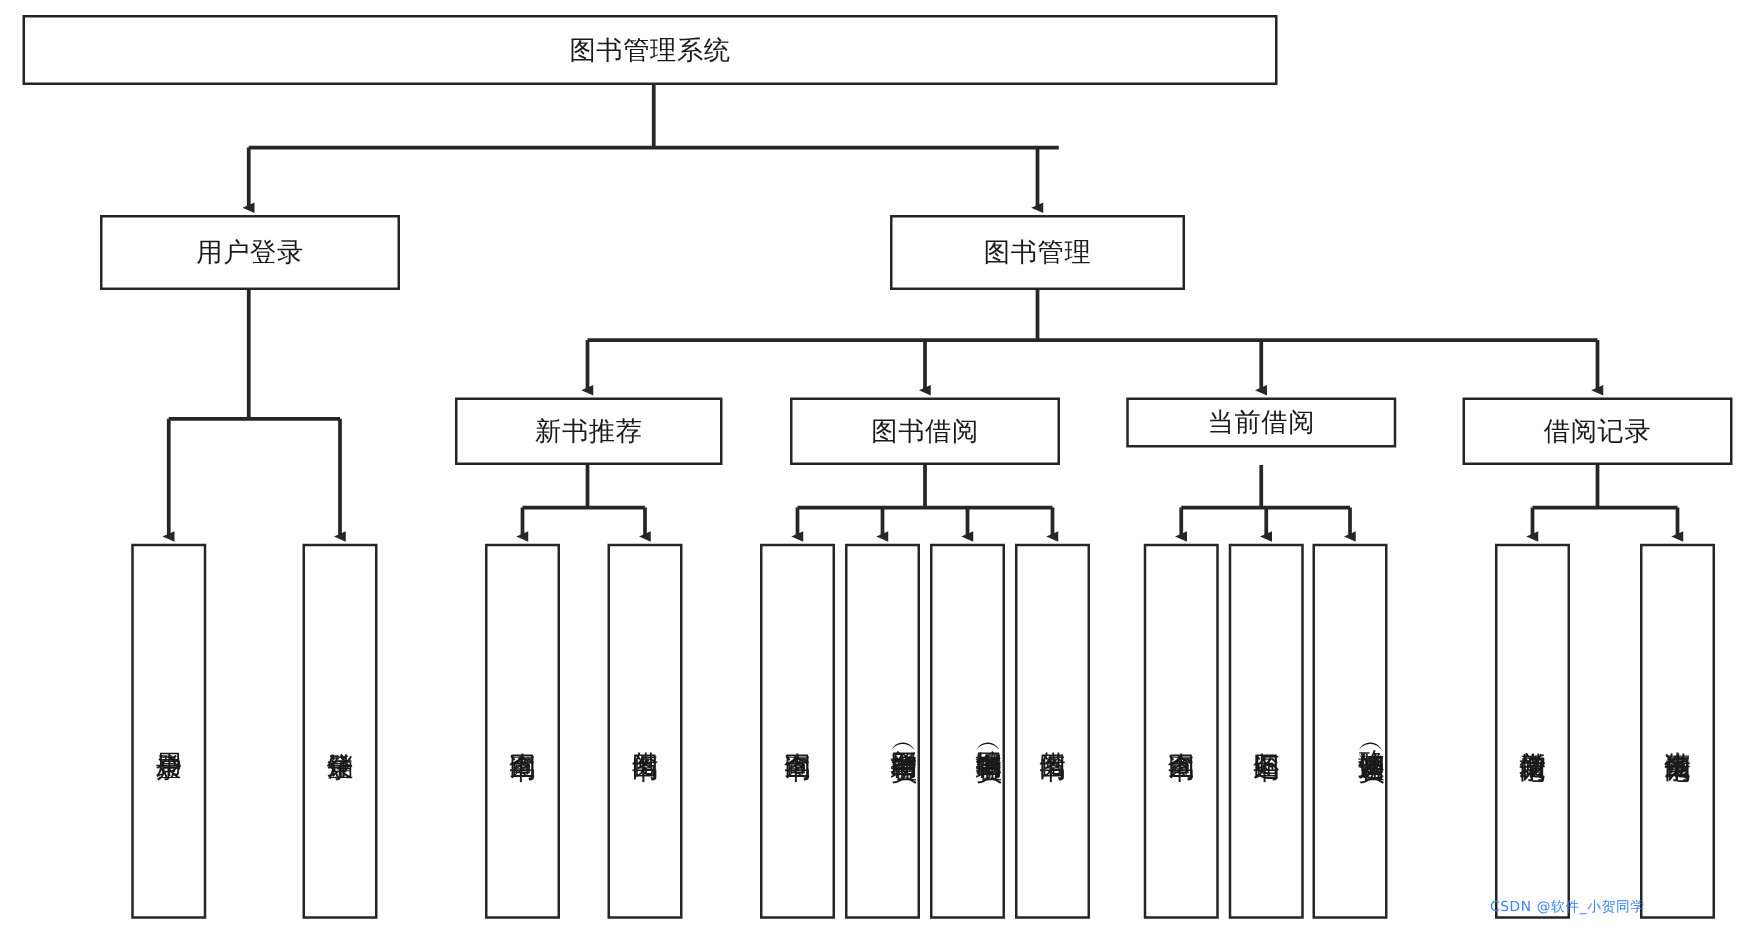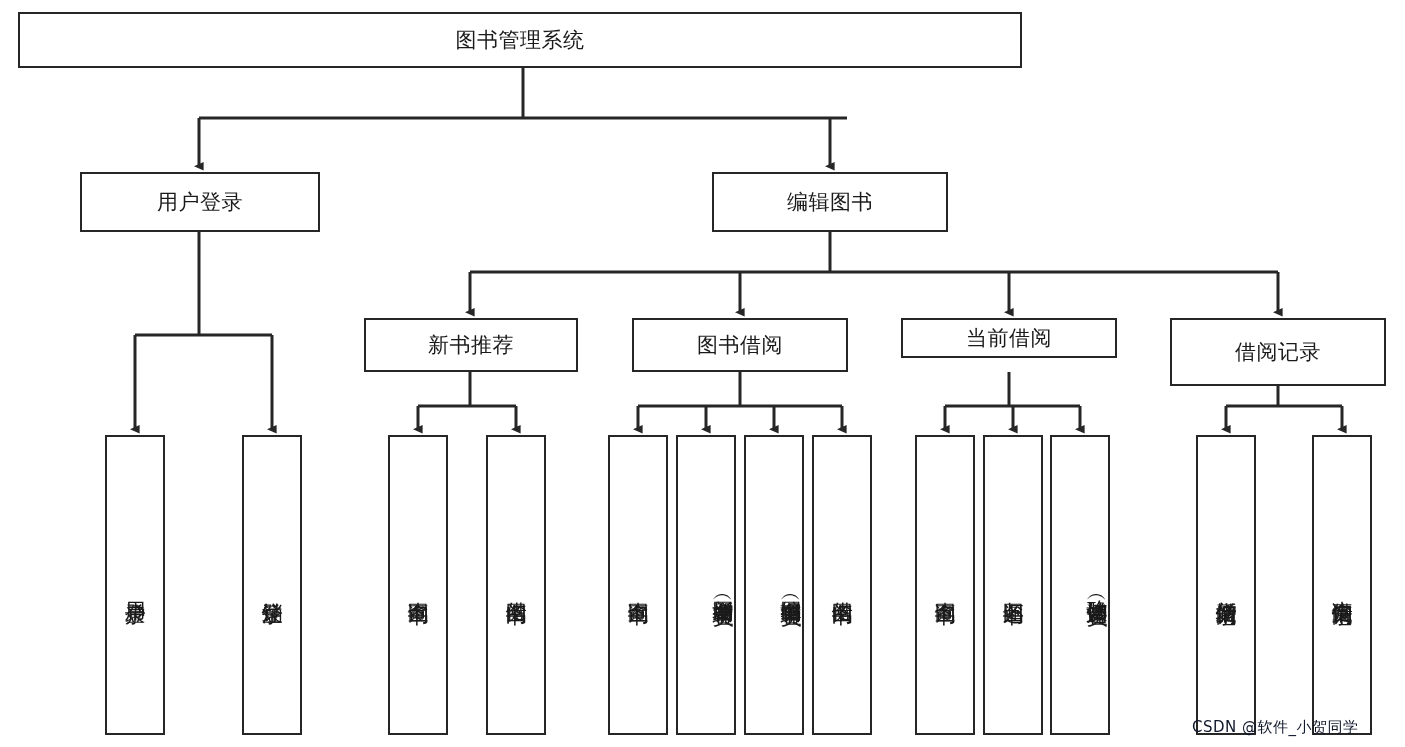--- a/index.html
+++ b/index.html
@@ -53,22 +53,22 @@
     writing-mode: vertical-rl;
     text-orientation: upright;
     display: block;
     text-align: center;
   }
   .node.vert.centered {
     align-items: center;
   }
   .watermark {
     position: absolute;
-    font-size: 15px;
-    color: #0f172a;
+    font-size: 11px;
+    color: #3b82f6;
     white-space: nowrap;
     letter-spacing: 0.5px;
   }
 </style>
 </head>
 <body>
 
 <div id="canvas">
 
   <svg id="edges" viewBox="0 0 1405 747" xmlns="http://www.w3.org/2000/svg">
@@ -124,33 +124,33 @@
   </svg>
 
   <div class="node horiz" style="left:18px; top:12px; width:1004px; height:56px;">
     <span>图书管理系统</span>
   </div>
 
   <div class="node horiz" style="left:80px; top:172px; width:240px; height:60px;">
     <span>用户登录</span>
   </div>
   <div class="node horiz" style="left:712px; top:172px; width:236px; height:60px;">
-    <span>编辑图书</span>
+    <span>图书管理</span>
   </div>
 
   <div class="node horiz" style="left:364px; top:318px; width:214px; height:54px;">
     <span>新书推荐</span>
   </div>
   <div class="node horiz" style="left:632px; top:318px; width:216px; height:54px;text-align:right;">
     <span>图书借阅</span>
   </div>
   <div class="node horiz" style="left:901px; top:318px; width:216px; height:40px;">
     <span>当前借阅</span>
   </div>
-  <div class="node horiz" style="left:1170px; top:318px; width:216px; height:68px;">
+  <div class="node horiz" style="left:1170px; top:318px; width:216px; height:54px;">
     <span>借阅记录</span>
   </div>
 
   <div class="node vert centered" style="left:105px; top:435px; width:60px; height:300px;">
     <span>用户登录</span>
   </div>
   <div class="node vert centered" style="left:242px; top:435px; width:60px; height:300px;">
     <span>注销登录</span>
   </div>
 

